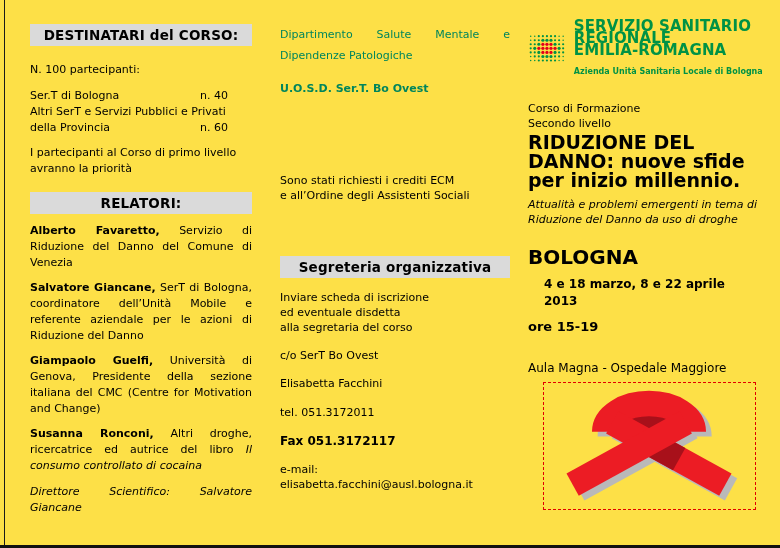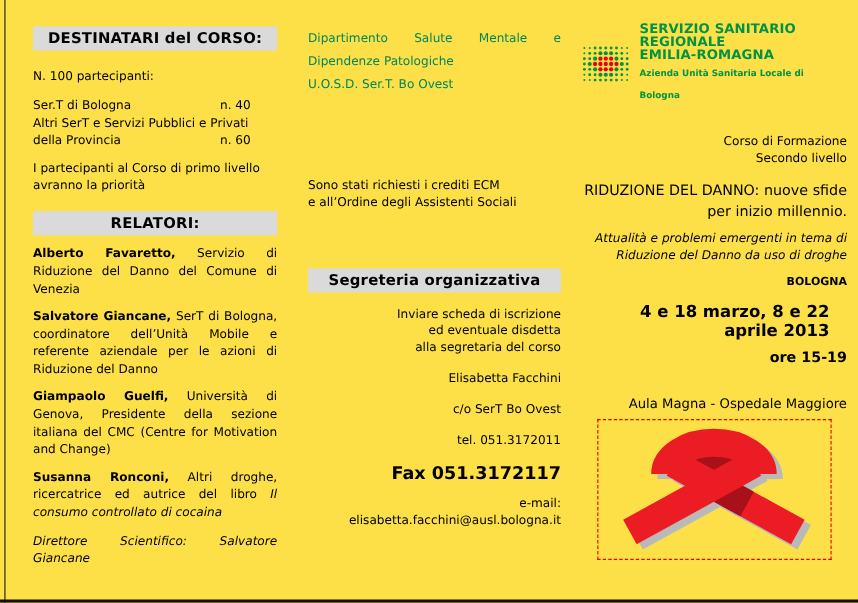--- a/index.html
+++ b/index.html
@@ -15,55 +15,55 @@
   .col1{left:30px;width:222px;}
   .col2{left:280px;width:230px;}
   .col3{left:528px;width:242px;}
 
   .bar{
     background:#dadada;text-align:center;font-weight:bold;font-size:13.5px;
     line-height:22px;height:22px;letter-spacing:.2px;
   }
   p{margin:0;}
   .just{text-align:justify;}
-  .ctr{text-align:right;}
+  .ctr{text-align:left;}
   .it{font-style:italic;}
   .b{font-weight:bold;}
   .pre{white-space:pre-line;}
 
   
   .c1-bar1{margin-top:24px;}
   .c1-participants{margin-top:16px;line-height:15px;}
   .alloc{margin-top:11px;line-height:16px;}
   .alloc-row{display:flex;align-items:center;}
   .alloc-row .lbl{flex:1;}
   .alloc-row .val{width:52px;}
   .c1-priority{margin-top:9px;line-height:15.5px;}
   .c1-bar2{margin-top:16px;}
   .speaker{margin-top:9px;line-height:16px;}
   .director{margin-top:10px;line-height:16px;}
 
   
   .dept{margin-top:24px;line-height:21px;color:#00855c;}
-  .dept-uosd{color:#00855c;font-weight:normal;line-height:21px;}
+  .dept-uosd{color:#00855c;font-weight:bold;line-height:21px;margin-top:12px;}
   .credits{margin-top:74px;line-height:15px;}
   .c2-bar{margin-top:53px;}
   .c2-lines{margin-top:12px;line-height:15px;}
   .c2-item{margin-top:13px;line-height:15px;}
 
   
   .logo-row{margin-top:20px;display:flex;align-items:center;}
   .logo-text{margin-left:8px;color:#009245;font-weight:bold;}
-  .logo-l1,.logo-l2{font-size:12px;line-height:12px;letter-spacing:.1px;}
-  .logo-l3{font-size:8px;line-height:20px;margin-top:1px;}
+  .logo-l1,.logo-l2{font-size:15px;line-height:12px;letter-spacing:.1px;}
+  .logo-l3{font-size:8px;line-height:10px;margin-top:11px;}
   .course-type{margin-top:24px;line-height:15px;}
-  .title{margin-top:13px;font-weight:normal;font-size:13px;line-height:19px;}
+  .title{margin-top:2px;font-weight:bold;font-size:19px;line-height:19px;}
   .subtitle{margin-top:7px;line-height:15px;}
-  .city{margin-top:9px;font-weight:bold;font-size:10px;line-height:17px;}
-  .dates{margin-top:10px;font-weight:bold;font-size:15px;line-height:17px;width:210px;margin-left:16px;}
+  .city{margin-top:22px;font-weight:bold;font-size:20px;line-height:17px;}
+  .dates{margin-top:10px;font-weight:bold;font-size:12px;line-height:17px;width:210px;margin-left:16px;}
   .time{margin-top:9px;font-weight:bold;font-size:13px;line-height:16px;}
   .venue{margin-top:26px;font-size:12px;line-height:15px;}
   .ribbon-box{
     margin:6px auto 0 auto;width:213px;height:128px;border:1px dashed #e10000;
     display:flex;align-items:center;justify-content:center;box-sizing:border-box;
   }
 </style>
 </head>
 <body>
 
@@ -102,24 +102,24 @@
   <div class="col col2">
     <p class="dept just">Dipartimento Salute Mentale e Dipendenze Patologiche</p>
     <p class="dept-uosd">U.O.S.D. Ser.T. Bo Ovest</p>
     <p class="credits pre">Sono stati richiesti i crediti ECM
 e all’Ordine degli Assistenti Sociali</p>
 
     <div class="bar c2-bar">Segreteria organizzativa</div>
     <p class="c2-lines ctr pre">Inviare scheda di iscrizione
 ed eventuale disdetta
 alla segretaria del corso</p>
+    <p class="c2-item ctr">c/o SerT Bo Ovest</p>
     <p class="c2-item ctr">Elisabetta Facchini</p>
-    <p class="c2-item ctr">c/o SerT Bo Ovest</p>
     <p class="c2-item ctr" style="margin-top:14px">tel. 051.3172011</p>
-    <p class="c2-item ctr b" style="margin-top:14px;font-size:16px">Fax 051.3172117</p>
+    <p class="c2-item ctr b" style="margin-top:14px;font-size:12px">Fax 051.3172117</p>
     <p class="c2-item ctr">e-mail:</p>
     <p class="ctr" style="line-height:15px">elisabetta.facchini@ausl.bologna.it</p>
   </div>
 
   <div class="col col3">
     <div class="logo-row">
       <svg id="dotlogo" width="54" height="46" viewBox="0 0 56 46">
           <circle cx="4" cy="4" r="1.1" fill="#009245"></circle>
           <circle cx="10" cy="4" r="1.1" fill="#009245"></circle>
           <circle cx="16" cy="4" r="1.6" fill="#009245"></circle>

